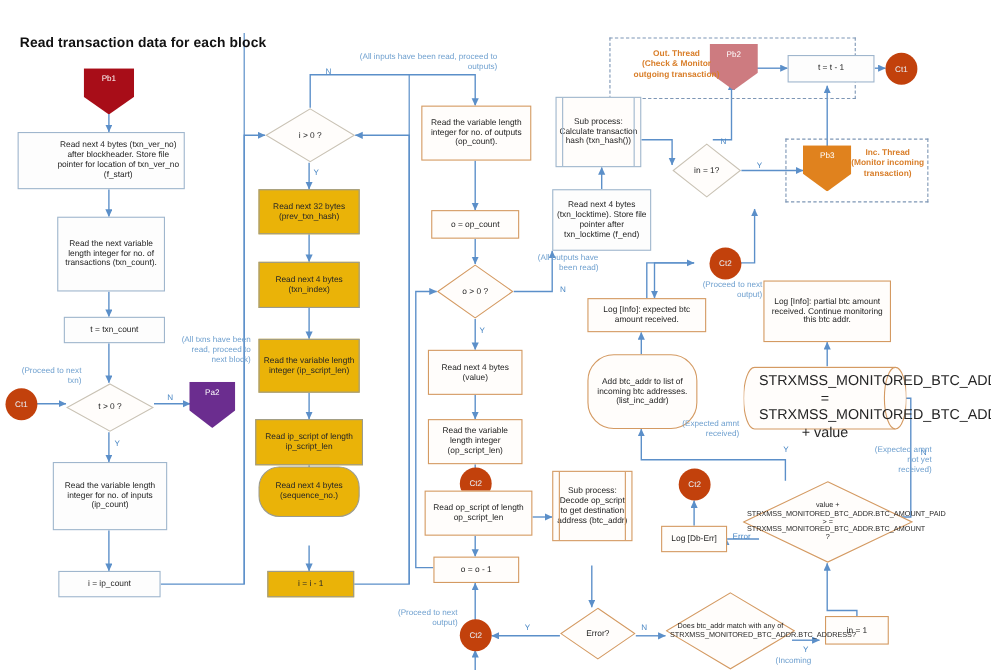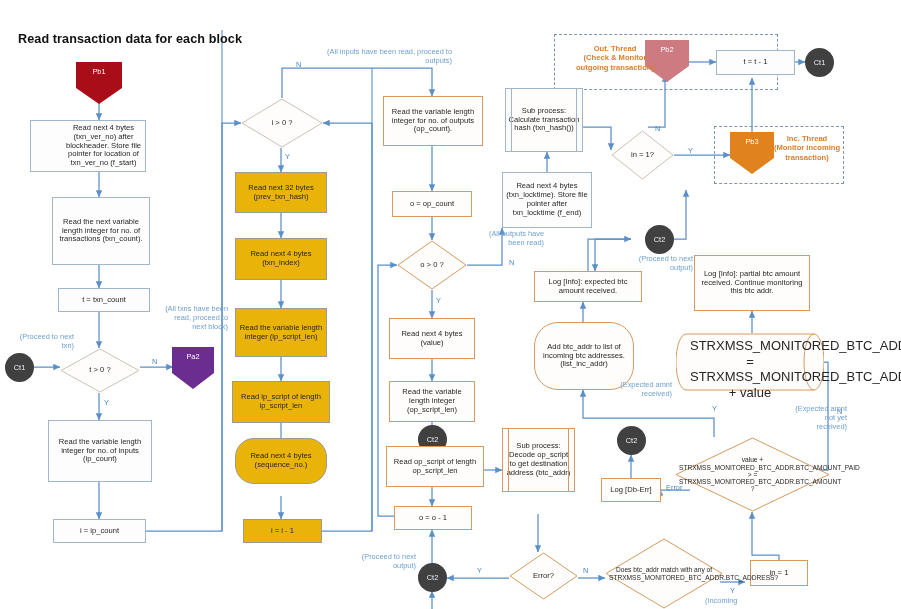--- a/index.html
+++ b/index.html
@@ -9,21 +9,21 @@
   .node .txt{display:block;width:100%;padding:1px 2px;line-height:1.18;}
 
   
   .proc{border:1px solid #9aa7b4;background:#fdfdfd;font-size:7.6px;color:#262626;}
   .proc.blue{border-color:#9fb6cd;}
   .proc.gray{border-color:#9b9b8f;background:#eab308;}
   .proc.orange{border:1px solid #d49a62;background:#fffdfb;}
   .diamond{font-size:7.6px;color:#262626;background:transparent;}
   .diamond .inner{position:absolute;left:0;top:0;width:100%;height:100%;}
   .diamond .lbl{position:relative;z-index:2;width:100%;padding:0 4px;box-sizing:border-box;line-height:1.1;}
-  .circ{border-radius:50%;background:#404040;color:#e8f0f8;font-size:7.4px;
+  .circ{border-radius:50%;background:#c2410c;color:#e8f0f8;font-size:7.4px;
         display:flex;align-items:center;justify-content:center;}
   .pent{color:#fff;font-size:7.4px;display:flex;align-items:flex-start;justify-content:center;padding-top:5px;box-sizing:border-box;}
   .subproc{border:1px solid #d49a62;background:#fffdfb;font-size:7.6px;color:#262626;position:absolute;}
   .subproc:before,.subproc:after{content:"";position:absolute;top:0;bottom:0;width:0;border-left:1px solid #d49a62;}
   .subproc:before{left:5px;} .subproc:after{right:5px;}
   .subproc.blue{border-color:#9fb6cd;}
   .subproc.blue:before,.subproc.blue:after{border-left-color:#9fb6cd;}
   .cyl{position:absolute;font-size:13px;color:#262626;}
   .note{position:absolute;color:#6fa0cf;font-size:7.4px;text-align:right;line-height:1.2;z-index:4;}
   .elabel{position:absolute;color:#4a87c4;font-size:7.4px;z-index:4;}
@@ -171,21 +171,21 @@
 <div class="node circ" style="left:617px;top:426px;width:29px;height:29px;">
   <span>Ct2</span>
   </div>
 <div class="node circ" style="left:418px;top:563px;width:29px;height:29px;">
   <span>Ct2</span>
   </div>
 <div class="node circ" style="left:418px;top:425px;width:29px;height:29px;">
   <span>Ct2</span>
   </div>
 
-<div class="node proc blue" style="left:30px;top:120px;width:116px;height:52px;padding-left:31px;">
+<div class="node proc blue" style="left:16px;top:120px;width:152px;height:52px;padding-left:31px;">
   <span class="txt">Read next 4 bytes (txn_ver_no) after blockheader. Store file pointer for location of txn_ver_no (f_start)</span>
   </div>
 
 <div class="node proc blue" style="left:52px;top:197px;width:98px;height:68px;">
   <span class="txt">Read the next variable length integer for no. of transactions (txn_count).</span>
   </div>
 
 <div class="node proc blue" style="left:58px;top:288px;width:92px;height:24px;align-items:center;">
   <span class="txt">t = txn_count</span>
   </div>
@@ -221,21 +221,21 @@
   </div>
 
 <div class="node proc gray" style="left:235px;top:308px;width:92px;height:49px;">
   <span class="txt">Read the variable length integer (ip_script_len)</span>
   </div>
 
 <div class="node proc gray" style="left:232px;top:381px;width:98px;height:42px;">
   <span class="txt">Read ip_script of length ip_script_len</span>
   </div>
 
-<div class="node proc gray" style="left:235px;top:438px;width:92px;height:46px;border-radius:19px;">
+<div class="node proc gray" style="left:235px;top:424px;width:92px;height:46px;border-radius:19px;">
   <span class="txt">Read next 4 bytes (sequence_no.)</span>
   </div>
 
 <div class="node proc gray" style="left:243px;top:519px;width:79px;height:24px;">
   <span class="txt">i = i - 1</span>
   </div>
 
 <div class="node proc orange" style="left:383px;top:96px;width:100px;height:50px;">
   <span class="txt">Read the variable length integer for no. of outputs (op_count).</span>
   </div>

